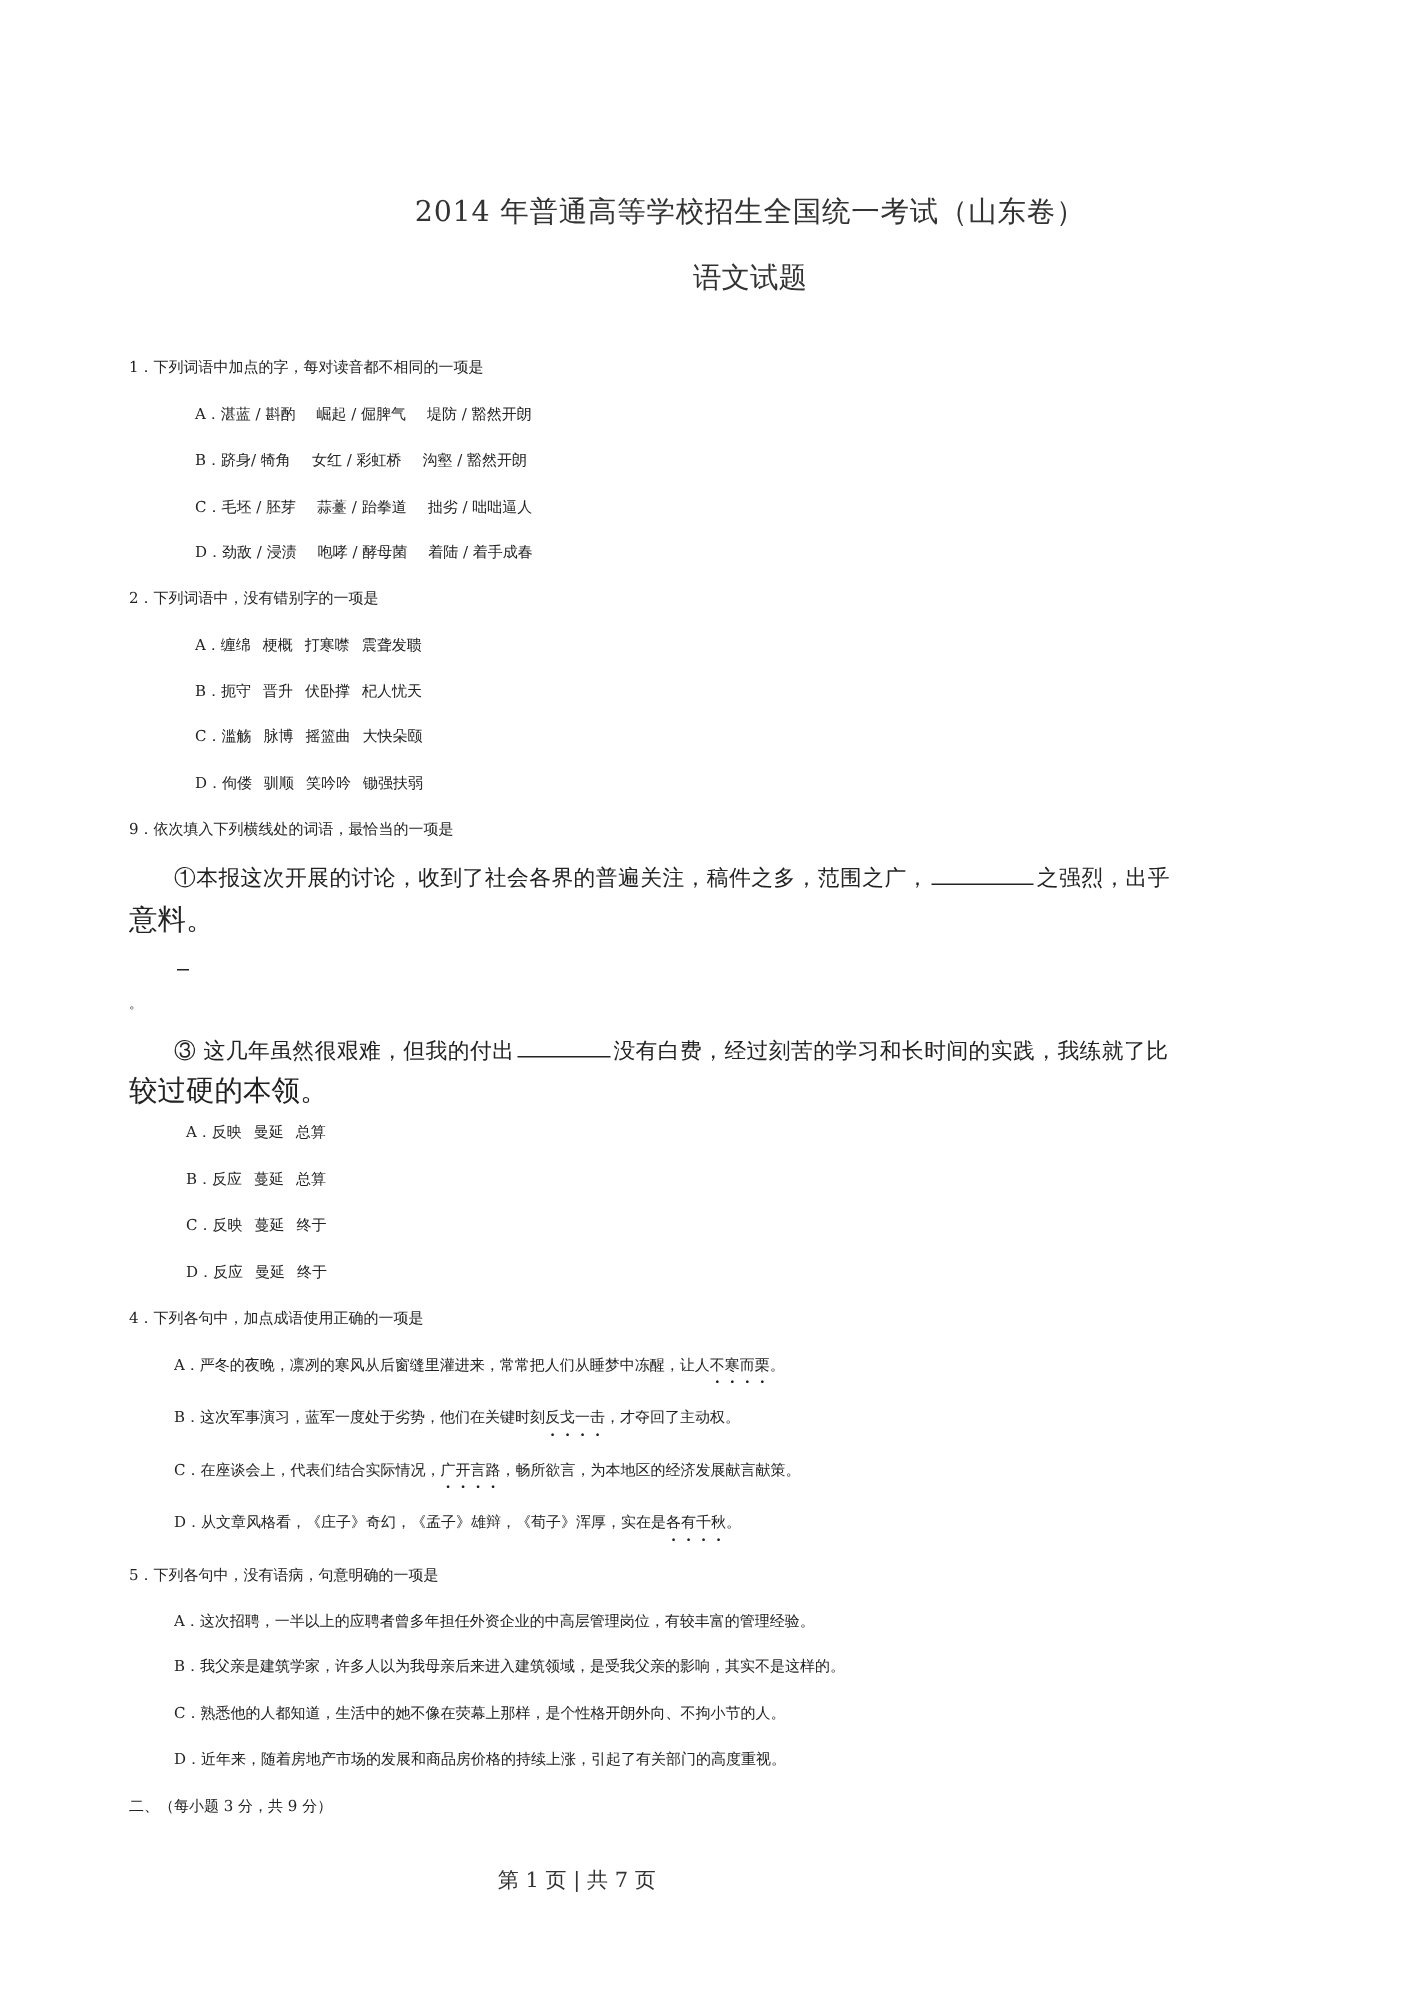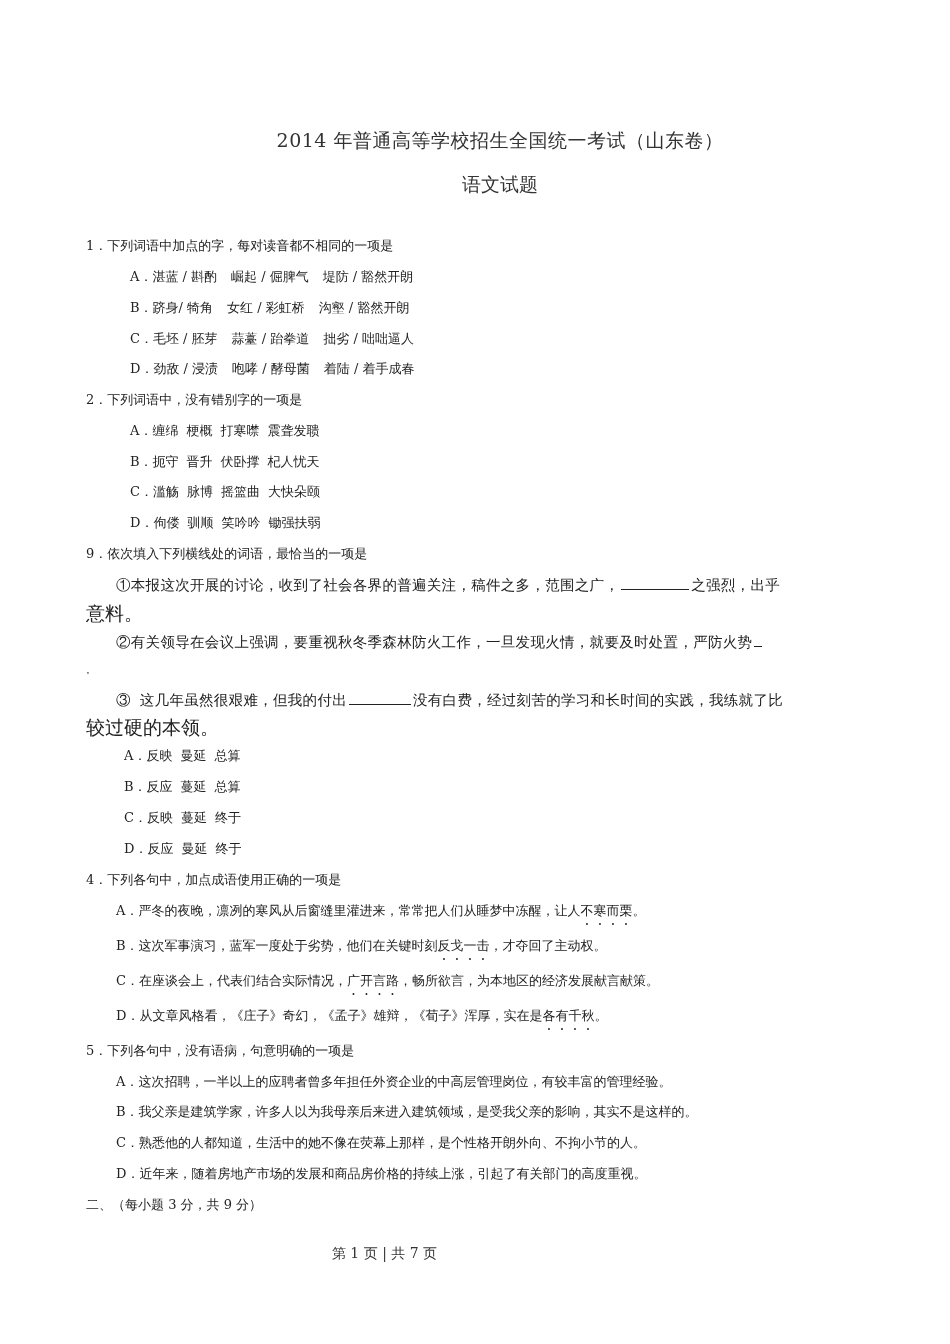--- a/index.html
+++ b/index.html
@@ -2,26 +2,26 @@
 <html><head>
 <meta charset="utf-8">
 <style>
   html, body { margin: 0; padding: 0; background: #ffffff; }
   body { width: 950px; height: 1344px; position: relative; overflow: hidden;
          font-family: "DejaVu Serif", "Liberation Serif", serif; color: #222; }
   .title { position: absolute; left: 0; width: 1000px; top: 128px; text-align: center;
            font-size: 19px; letter-spacing: 0.5px; color: #333; }
   .subtitle { position: absolute; left: 0; width: 1000px; top: 172px; text-align: center;
               font-size: 19px; color: #333; }
-  .line { position: absolute; font-size: 13px; white-space: nowrap; line-height: 20px; }
+  .line { position: absolute; font-size: 10px; white-space: nowrap; line-height: 20px; }
   .q { left: 86px; }
   .opt { left: 130px; }
   .opt3 { left: 124px; }
   .sent { left: 116px; text-align: right; }
-  .para { left: 116px; font-size: 14.5px; letter-spacing: 0.3px; font-family: Liberation Mono, monospace; }
+  .para { left: 116px; font-size: 14.5px; letter-spacing: 0.3px; }
   .paracont { left: 86px; font-size: 19px; }
   .blank { display: inline-block; width: 68px; border-bottom: 1px solid #222; height: 14px; vertical-align: baseline; margin: 0 2px; }
   .dot { position: relative; }
   .dot::after { content: "·"; position: absolute; left: 50%; transform: translateX(-50%); bottom: -13px; font-size: 14px; line-height: 14px; }
   .footer { position: absolute; left: 0; width: 769px; top: 1245px; text-align: center; font-size: 14px; color: #333; }
   .gap { display: inline-block; width: 14px; }
   .gap2 { display: inline-block; width: 8px; }
 </style>
 </head>
 <body>
@@ -58,21 +58,21 @@
   <div class="line opt" style="top:513px">
     <span>D．</span><span>佝偻</span><span class="gap2"></span><span>驯顺</span><span class="gap2"></span><span>笑吟吟</span><span class="gap2"></span><span>锄强扶弱</span>
   </div>
 
   <div class="line q" style="top:544px">9．依次填入下列横线处的词语，最恰当的一项是</div>
   <div class="line para" style="top:575px">
     <span>①本报这次开展的讨论，收到了社会各界的普遍关注，稿件之多，范围之广，</span><span class="blank"></span><span>之强烈，出乎</span>
   </div>
   <div class="line paracont" style="top:603px">意料。</div>
   <div class="line para" style="top:632px">
-    <span>②有关领导在会议上强调，要重视秋冬季森林防火工作，一旦发现火情，就要及时处置，严防火势</span><span class="blank" style="width:8px"></span>
+    <span class="blank" style="width:8px"></span>
   </div>
   <div class="line paracont" style="top:660px;font-size:9px">。</div>
   <div class="line para" style="top:690px">
     <span>③ 这几年虽然很艰难，但我的付出</span><span class="blank" style="width:62px"></span><span>没有白费，经过刻苦的学习和长时间的实践，我练就了比</span>
   </div>
   <div class="line paracont" style="top:717px">较过硬的本领。</div>
 
   <div class="line opt3" style="top:746px">
     <span>A．</span><span>反映</span><span class="gap2"></span><span>曼延</span><span class="gap2"></span><span>总算</span>
   </div>

